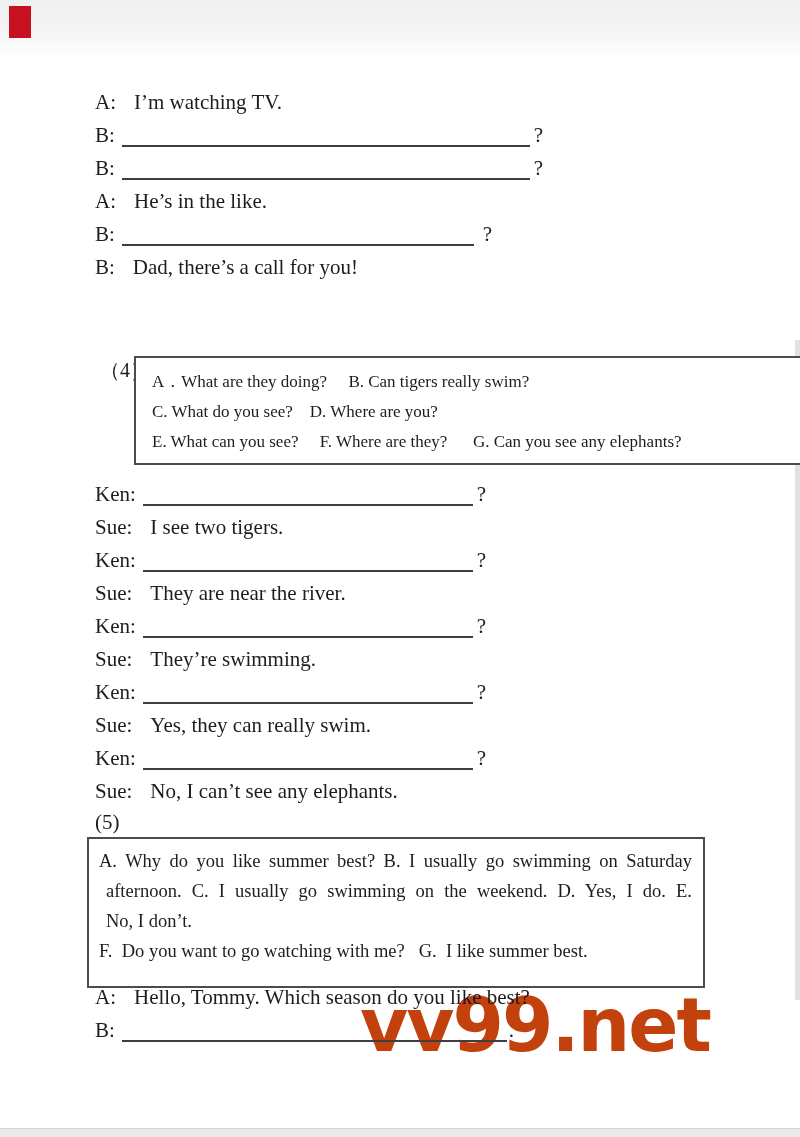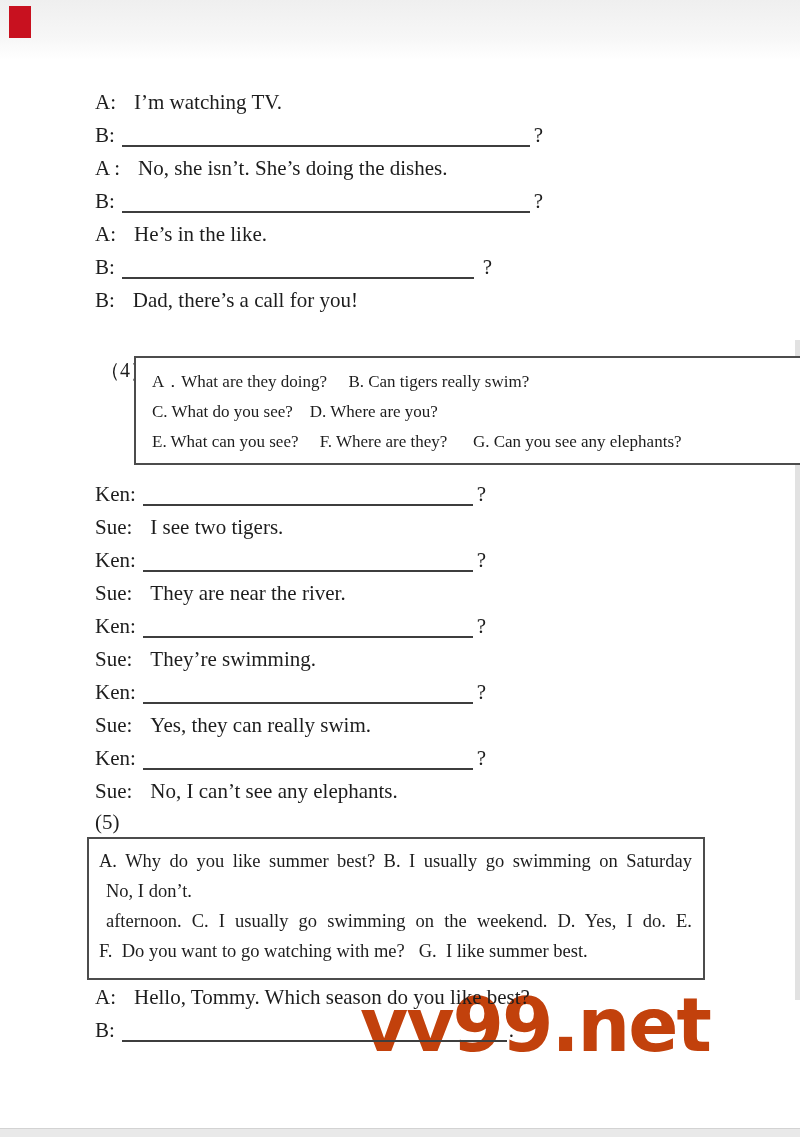--- a/index.html
+++ b/index.html
@@ -43,38 +43,37 @@
   .tail { margin-left:4px; }
   .tail-sp { margin-left:9px; }
   .tail-dot { margin-left:2px; }
   .sec-label { font-size:20px; line-height:24px; }
   .opt-box {
     position:absolute; z-index:1; box-sizing:border-box;
     border:2px solid #4c4c4c; background:#ffffff;
   }
   #box4 { left:134px; top:356px; width:704px; padding:9px 6px 6px 16px;
           font-size:17px; line-height:30px; }
-  #box5 { left:87px; top:837px; width:618px; padding:7px 11px 12px 10px;
+  #box5 { left:87px; top:837px; width:618px; padding:7px 11px 20px 10px;
           font-size:18.5px; line-height:30px; }
   .opt-line.pre { white-space:pre-wrap; }
   .opt-line.just { text-align:justify; text-align-last:justify; }
   .opt-line.indent { text-indent:7px; }
 </style>
 </head>
 <body>
 
 <div class="top-shade"></div>
 <div class="red-stamp" style="background: rgb(200, 17, 31);"></div>
 <div class="right-strip"></div>
 <div class="watermark" style="color: #c2410c;">vv99.net</div>
 
 <div class="sec" id="d1" style="left:95px; top:86px;">
   <div class="row"><span class="spk">A:</span><span class="txt">I’m watching TV.</span></div>
   <div class="row"><span class="spk">B:</span><span class="bl bl-410"></span><span class="tail">?</span></div>
-  <div class="row"><span class="spk">A :</span><span class="txt">No, she isn’t. She’s doing the dishes.</span></div>
   <div class="row"><span class="spk">B:</span><span class="bl bl-410"></span><span class="tail">?</span></div>
   <div class="row"><span class="spk">A:</span><span class="txt">He’s in the like.</span></div>
   <div class="row"><span class="spk">B:</span><span class="bl bl-352"></span><span class="tail tail-sp">?</span></div>
   <div class="row"><span class="spk">B:</span><span class="txt">Dad, there’s a call for you!</span></div>
 </div>
 
 <div class="sec sec-label" style="left:100px; top:358px;">（4）</div>
 <div class="opt-box" id="box4">
   <div class="opt-line pre">A．What are they doing?     B. Can tigers really swim?</div>
   <div class="opt-line pre">C. What do you see?    D. Where are you?</div>
@@ -90,22 +89,22 @@
   <div class="row"><span class="spk">Sue:</span><span class="txt">They’re swimming.</span></div>
   <div class="row"><span class="spk">Ken:</span><span class="bl bl-330"></span><span class="tail">?</span></div>
   <div class="row"><span class="spk">Sue:</span><span class="txt">Yes, they can really swim.</span></div>
   <div class="row"><span class="spk">Ken:</span><span class="bl bl-330"></span><span class="tail">?</span></div>
   <div class="row"><span class="spk">Sue:</span><span class="txt">No, I can’t see any elephants.</span></div>
 </div>
 
 <div class="sec" style="left:95px; top:810px; font-size:21px; line-height:24px;">(5)</div>
 <div class="opt-box" id="box5">
   <div class="opt-line just">A. Why do you like summer best?  B. I usually go swimming on Saturday</div>
+  <div class="opt-line just indent">afternoon.  C. I usually go swimming on the weekend.  D. Yes, I do.  E.</div>
   <div class="opt-line pre indent">No, I don’t.</div>
-  <div class="opt-line just indent">afternoon.  C. I usually go swimming on the weekend.  D. Yes, I do.  E.</div>
   <div class="opt-line pre">F.  Do you want to go watching with me?   G.  I like summer best.</div>
 </div>
 
 <div class="sec" id="d3" style="left:95px; top:981px;">
   <div class="row"><span class="spk">A:</span><span class="txt">Hello, Tommy. Which season do you like best?</span></div>
   <div class="row"><span class="spk">B:</span><span class="bl bl-385"></span><span class="tail tail-dot">.</span></div>
 </div>
 
 <div class="bottom-bar"></div>
 

